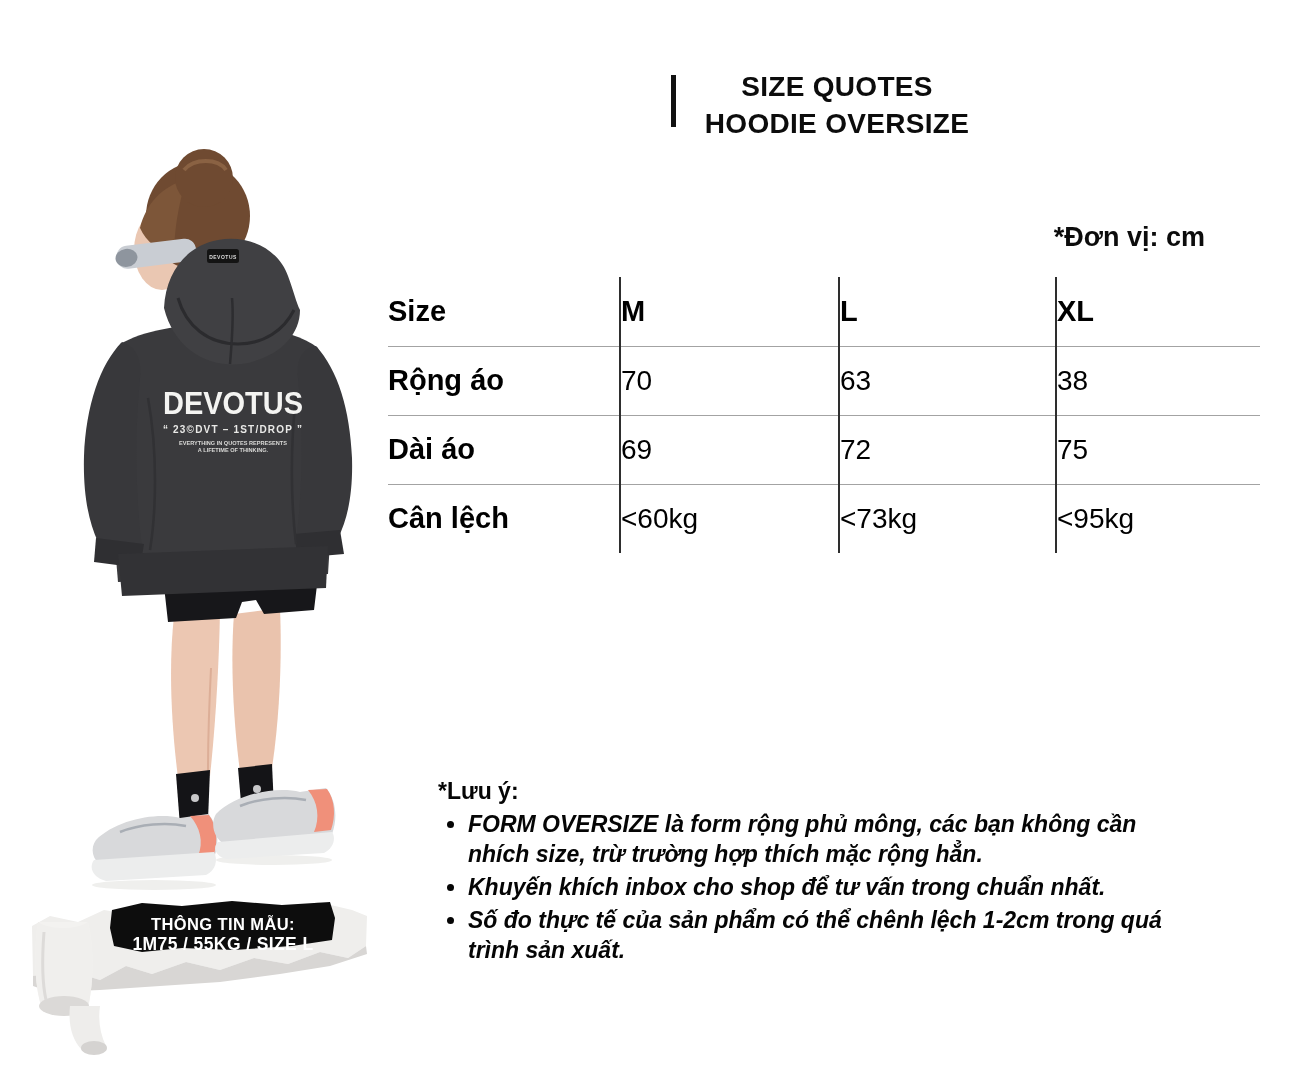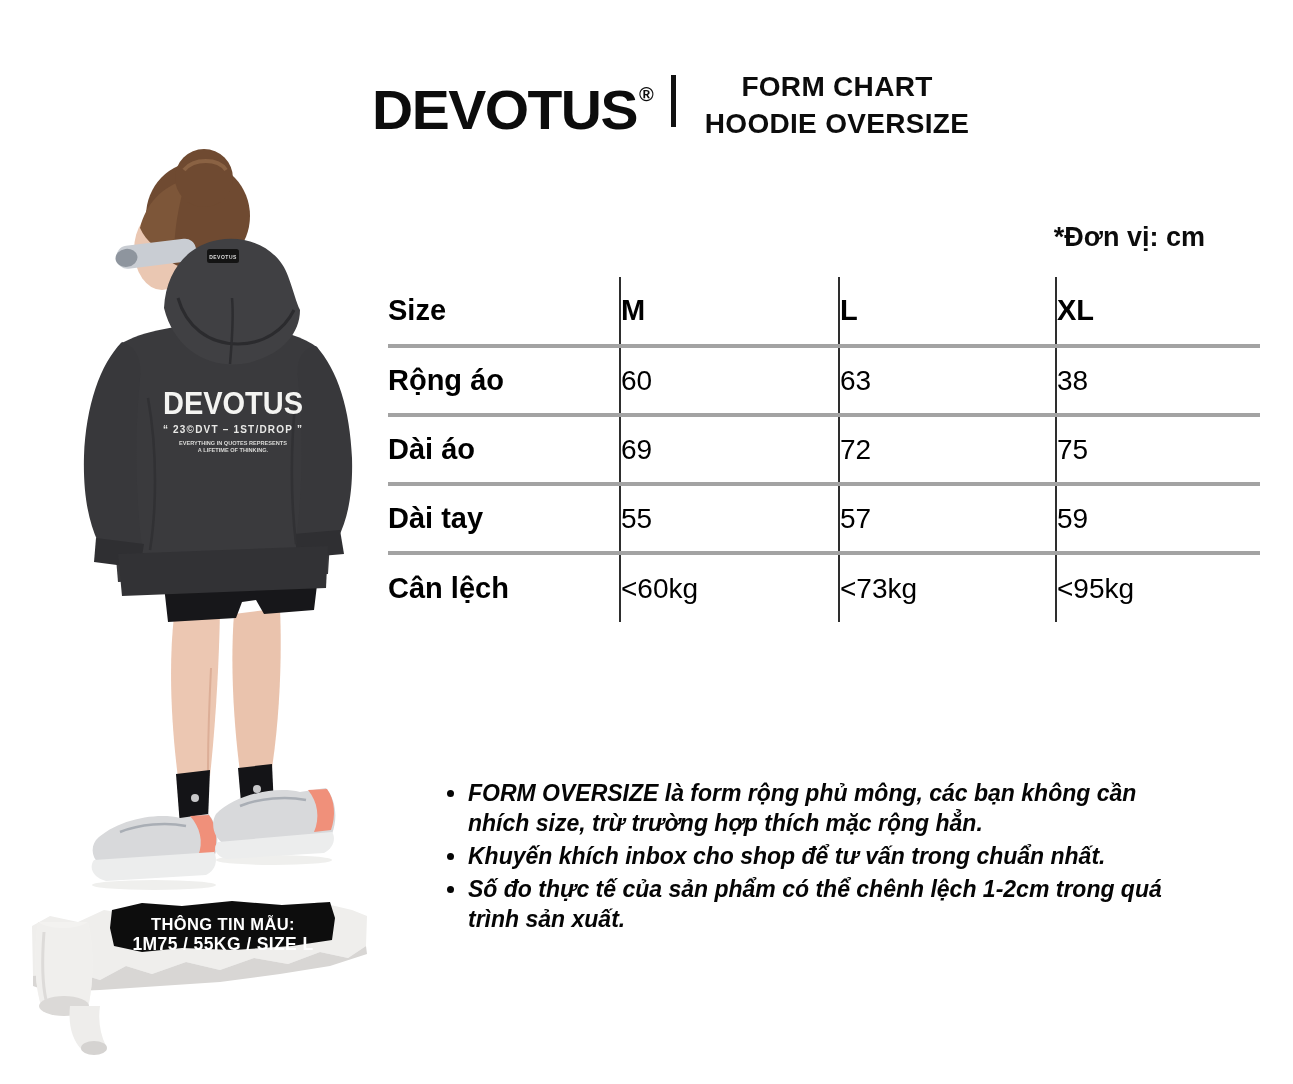--- a/index.html
+++ b/index.html
@@ -42,21 +42,21 @@
   .size-table col.c1 { width:219px; }
   .size-table col.c2 { width:217px; }
   .size-table col.c3 { width:204px; }
   .size-table th, .size-table td {
     height:69px; text-align:left; vertical-align:middle; padding:0;
     font-size:28px; font-weight:400; color:#000;
   }
   .size-table th { font-weight:700; font-size:29px; }
   .size-table td.lbl { font-weight:700; font-size:29px; }
   .size-table th + th, .size-table td + td { border-left:2px solid #2e2e2e; }
-  .size-table tbody tr th, .size-table tbody tr td { border-top:4px solid #a3a3a3; }
+  .size-table tbody tr th, .size-table tbody tr td { border-top:1px solid #a3a3a3; }
 
   
   .notes {
     position:absolute; left:438px; top:776px; width:760px;
     font-size:23px; font-weight:700; line-height:30px; color:#050505;
   }
   .notes-heading { margin-bottom:3px; }
   .notes ul { margin:2px 0 0 0; padding-left:30px; list-style:disc; }
   .notes li { margin-bottom:3px;font-style:italic; }
 
@@ -64,26 +64,23 @@
   .model-art { position:absolute; left:28px; top:148px; width:372px; height:745px; }
   .banner-art { position:absolute; left:30px; top:888px; width:340px; height:172px; }
 
   svg text { font-family:"Liberation Sans", sans-serif; }
 </style>
 </head>
 <body>
 
 <div class="canvas">
 
-  <div class="brand-logo">
-    <span class="logo-text">DEVOTUS</span><sup>®</sup>
-  </div>
   <div class="header-divider"></div>
   <div class="header-title">
-    <div>FORM CHART</div>
+    <div>SIZE QUOTES</div>
     <div>HOODIE OVERSIZE</div>
   </div>
 
   <div class="unit-note">*Đơn vị: cm</div>
 
   <table class="size-table">
     <colgroup>
         <col class="c0">
         <col class="c1">
         <col class="c2">
@@ -93,46 +90,41 @@
       <tr>
         <th>Size</th>
         <th>M</th>
         <th>L</th>
         <th>XL</th>
       </tr>
     </thead>
     <tbody>
       <tr>
         <td class="lbl">Rộng áo</td>
-        <td>60</td>
+        <td>70</td>
         <td>63</td>
         <td>38</td>
       </tr>
       <tr>
         <td class="lbl">Dài áo</td>
         <td>69</td>
         <td>72</td>
         <td>75</td>
       </tr>
       <tr>
-        <td class="lbl">Dài tay</td>
-        <td>55</td>
-        <td>57</td>
-        <td>59</td>
-      </tr>
-      <tr>
         <td class="lbl">Cân lệch</td>
         <td>&lt;60kg</td>
         <td>&lt;73kg</td>
         <td>&lt;95kg</td>
       </tr>
     </tbody>
   </table>
 
   <section class="notes">
+    <div class="notes-heading">*Lưu ý:</div>
     <ul>
       <li>FORM OVERSIZE là form rộng phủ mông, các bạn không cần nhích size, trừ trường hợp thích mặc rộng hẳn.</li>
       <li>Khuyến khích inbox cho shop để tư vấn trong chuẩn nhất.</li>
       <li>Số đo thực tế của sản phẩm có thể chênh lệch 1-2cm trong quá trình sản xuất.</li>
     </ul>
   </section>
 
   <svg class="model-art" viewBox="0 0 372 745" aria-hidden="true">
 
     <ellipse cx="126" cy="737" rx="62" ry="5" fill="#efefed"></ellipse>

